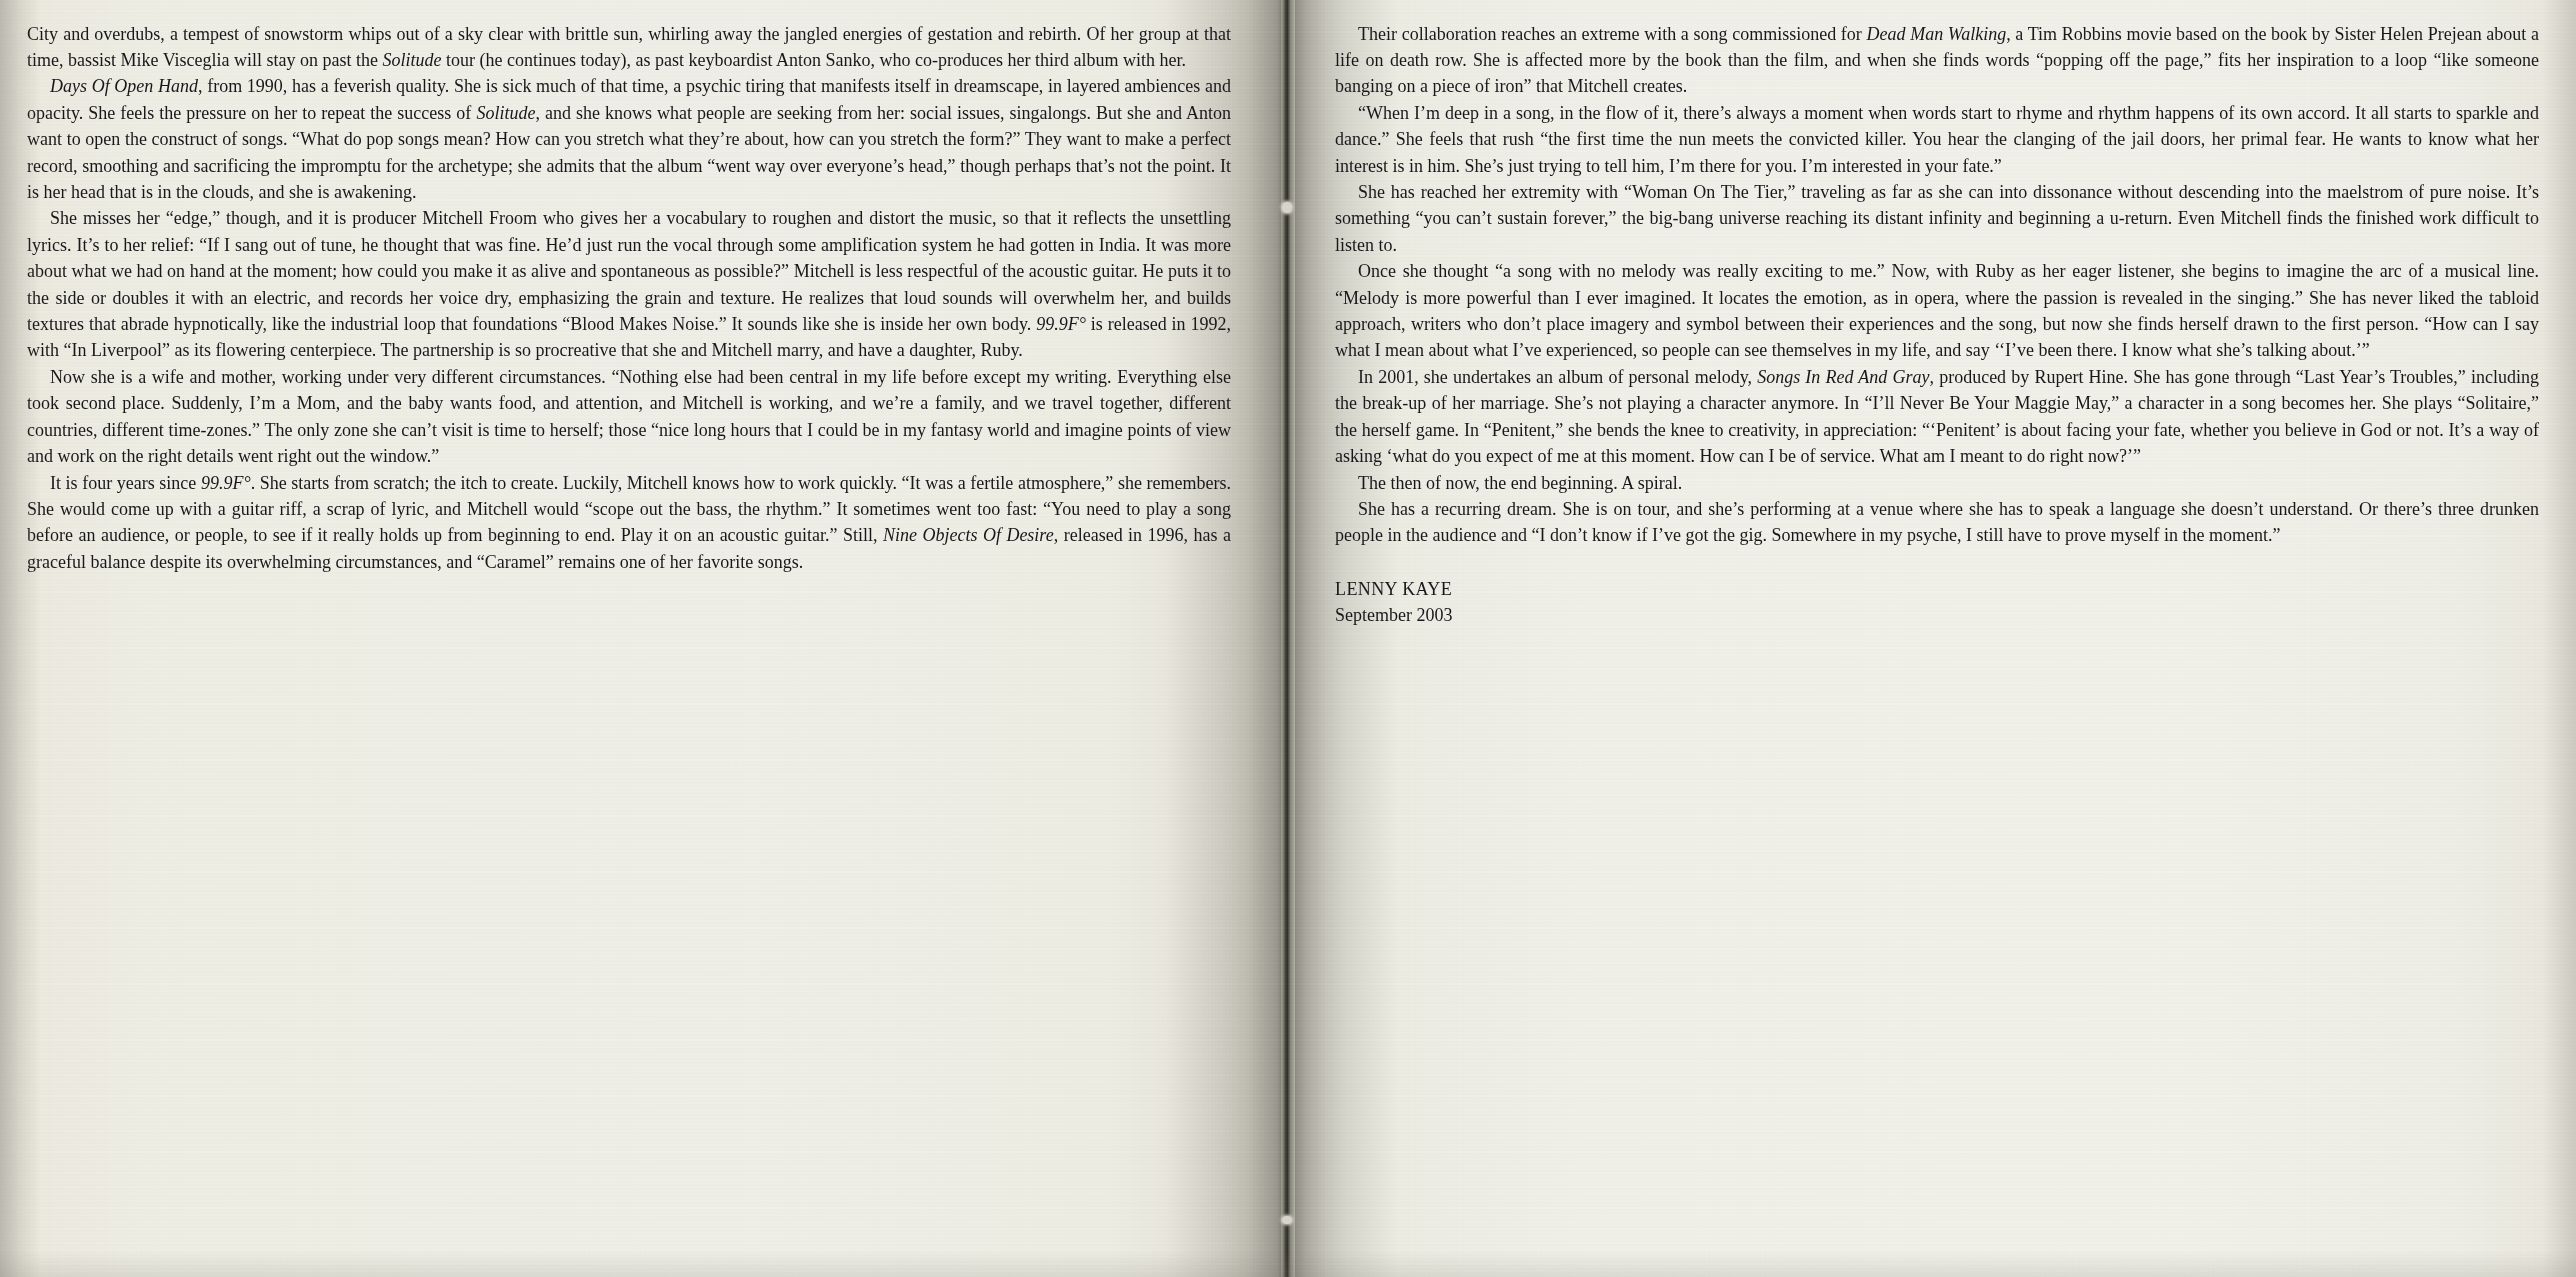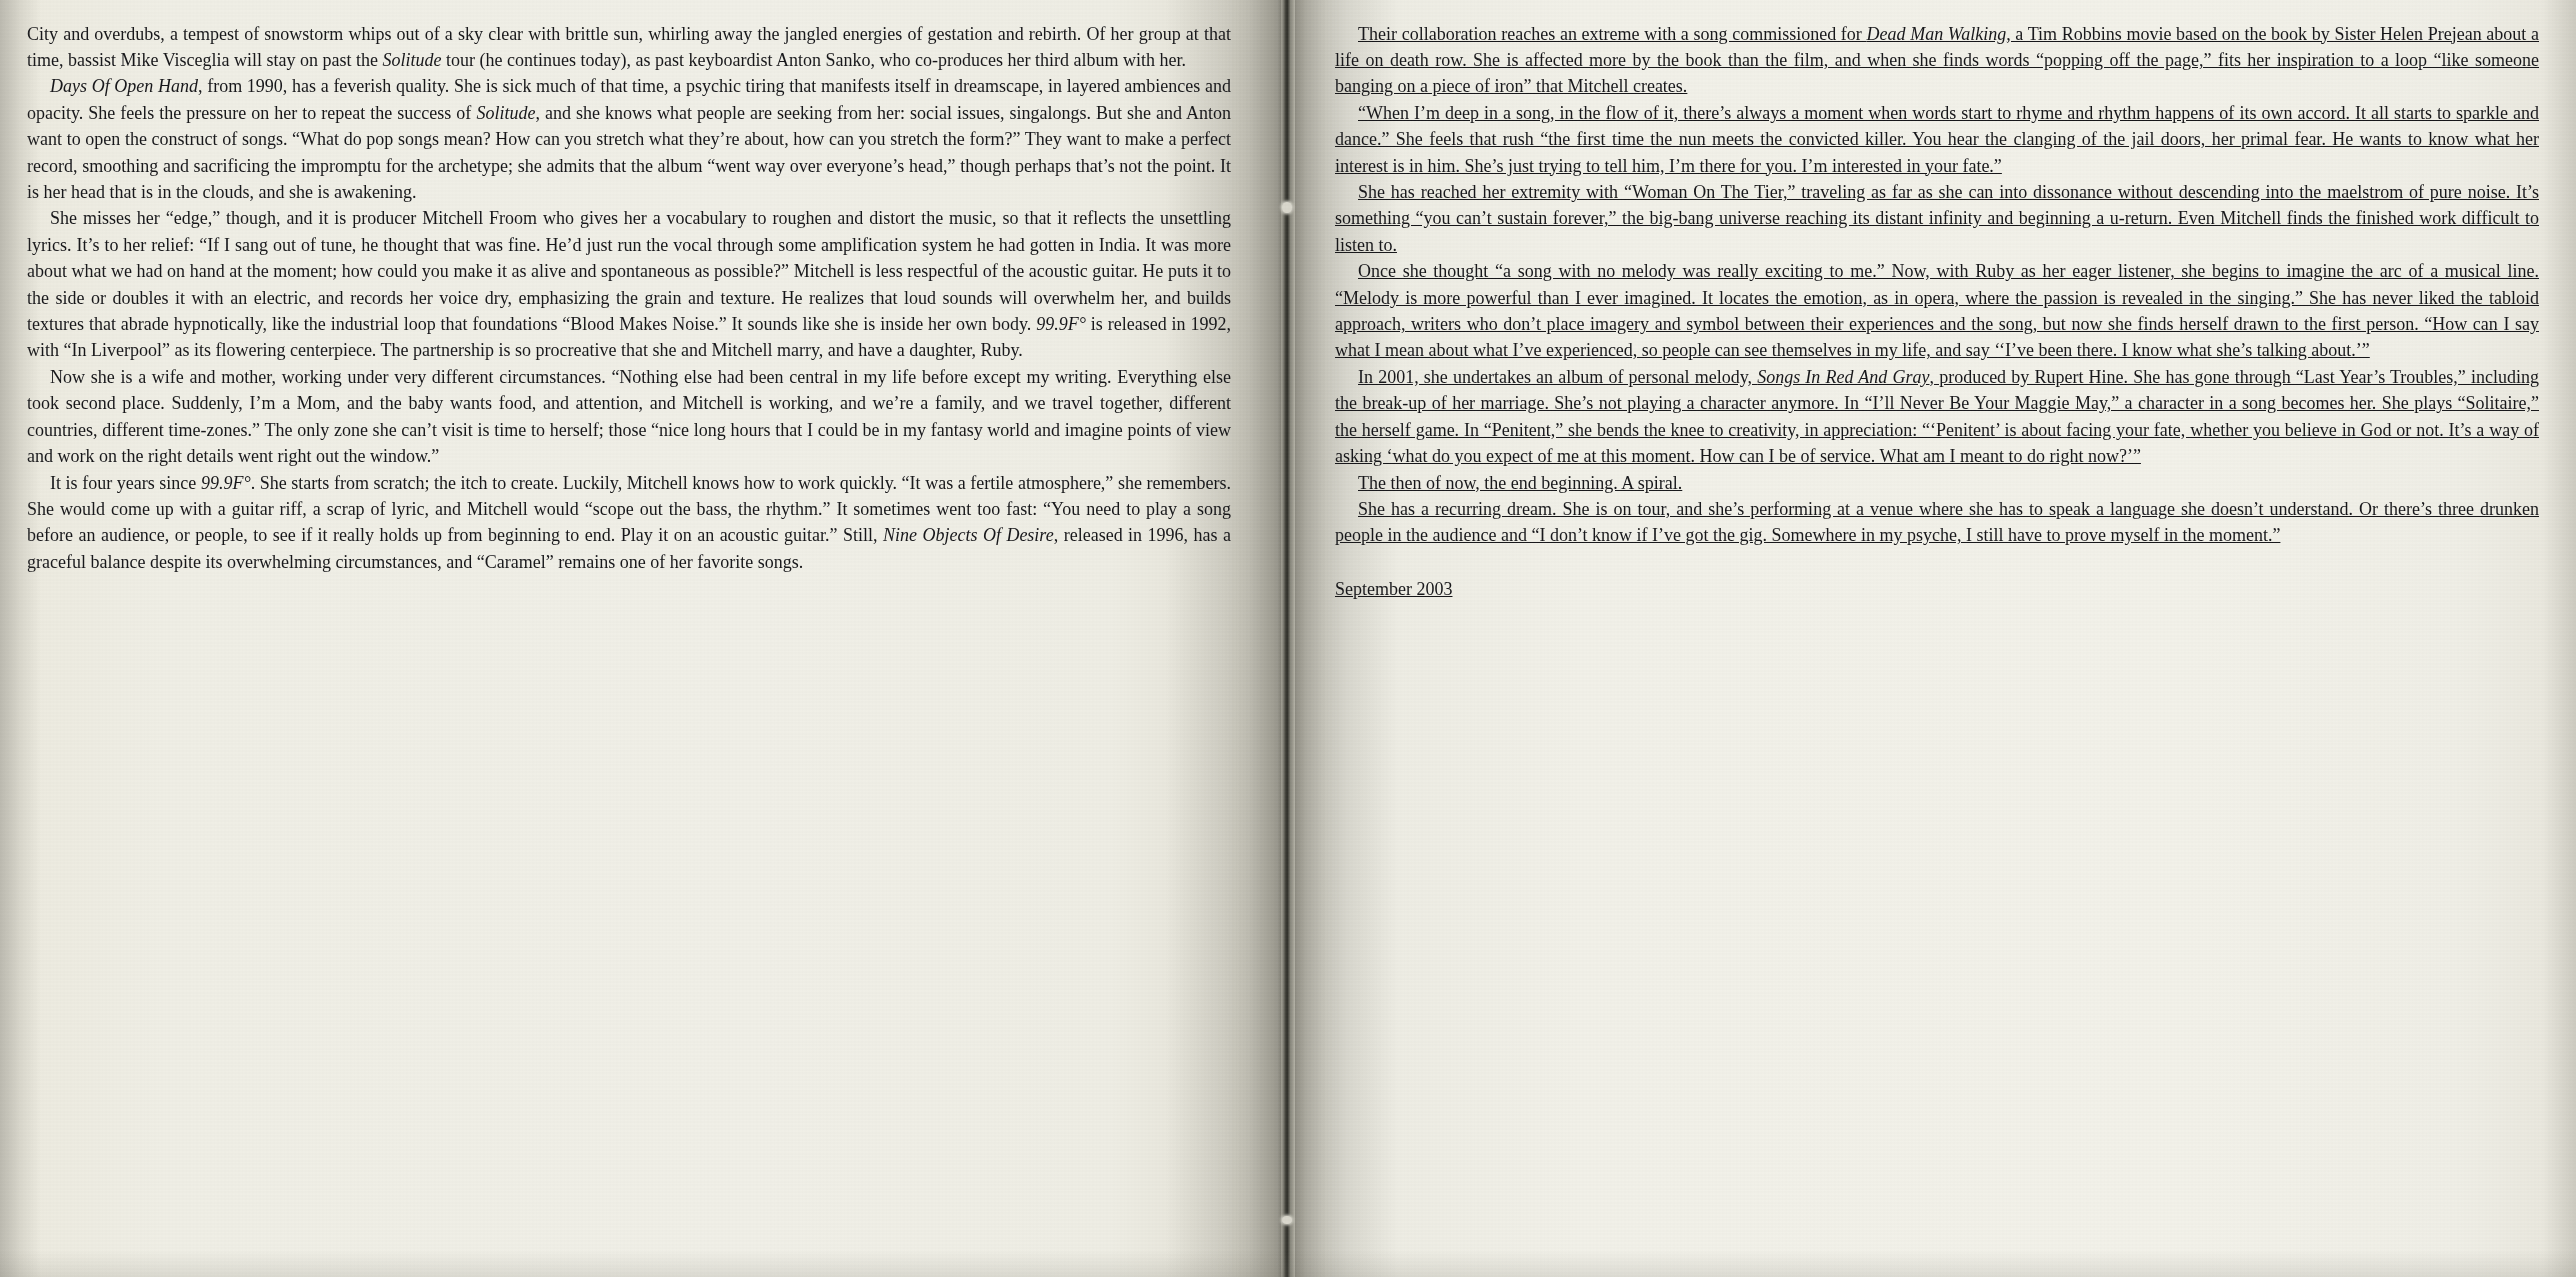--- a/index.html
+++ b/index.html
@@ -122,21 +122,21 @@
     top: 20.6px;
     width: 512px;
     color: #17171a;
     font-size: 18px;
     line-height: 26.4px;
     text-align: justify;
     text-justify: inter-word;
     -webkit-font-smoothing: antialiased;
   }
   .col-left  { left: 27px;   width: 507px; }
-  .col-right { left: 1333px; width: 517px; text-decoration: underline; }
+  .col-right { left: 1333px; width: 517px; }
 
   .column p {
     margin: 0;
     text-indent: 0;
   }
   .column p.indent { text-indent: 23px; }
 
   .ital { font-style: italic; }
 
   .signature {
@@ -174,20 +174,21 @@
 
   <div class="column col-right" id="right-col">
       <p class="indent"><span>Their collaboration reaches an extreme with a song commissioned for </span><span class="ital">Dead Man Walking</span><span>, a Tim Robbins movie based on the book by Sister Helen Prejean about a life on death row. She is affected more by the book than the film, and when she finds words “popping off the page,” fits her inspiration to a loop “like someone banging on a piece of iron” that Mitchell creates.</span></p>
       <p class="indent"><span>“When I’m deep in a song, in the flow of it, there’s always a moment when words start to rhyme and rhythm happens of its own accord. It all starts to sparkle and dance.” She feels that rush “the first time the nun meets the convicted killer. You hear the clanging of the jail doors, her primal fear. He wants to know what her interest is in him. She’s just trying to tell him, I’m there for you. I’m interested in your fate.”</span></p>
       <p class="indent"><span>She has reached her extremity with “Woman On The Tier,” traveling as far as she can into dissonance without descending into the maelstrom of pure noise. It’s something “you can’t sustain forever,” the big-bang universe reaching its distant infinity and beginning a u-return. Even Mitchell finds the finished work difficult to listen to.</span></p>
       <p class="indent"><span>Once she thought “a song with no melody was really exciting to me.” Now, with Ruby as her eager listener, she begins to imagine the arc of a musical line. “Melody is more powerful than I ever imagined. It locates the emotion, as in opera, where the passion is revealed in the singing.” She has never liked the tabloid approach, writers who don’t place imagery and symbol between their experiences and the song, but now she finds herself drawn to the first person. “How can I say what I mean about what I’ve experienced, so people can see themselves in my life, and say ‘‘I’ve been there. I know what she’s talking about.’”</span></p>
       <p class="indent"><span>In 2001, she undertakes an album of personal melody, </span><span class="ital">Songs In Red And Gray</span><span>, produced by Rupert Hine. She has gone through “Last Year’s Troubles,” including the break-up of her marriage. She’s not playing a character anymore. In “I’ll Never Be Your Maggie May,” a character in a song becomes her. She plays “Solitaire,” the herself game. In “Penitent,” she bends the knee to creativity, in appreciation: “‘Penitent’ is about facing your fate, whether you believe in God or not. It’s a way of asking ‘what do you expect of me at this moment. How can I be of service. What am I meant to do right now?’”</span></p>
       <p class="indent"><span>The then of now, the end beginning. A spiral.</span></p>
       <p class="indent"><span>She has a recurring dream. She is on tour, and she’s performing at a venue where she has to speak a language she doesn’t understand. Or there’s three drunken people in the audience and “I don’t know if I’ve got the gig. Somewhere in my psyche, I still have to prove myself in the moment.”</span></p>
       <div class="signature">
+        <div class="sig-name">LENNY KAYE</div>
         <div>September 2003</div>
       </div>
     </div>
 
   <div class="grain"></div>
   <div class="edge-l"></div>
   <div class="edge-r"></div>
   <div class="edge-b"></div>
 </div>
 

